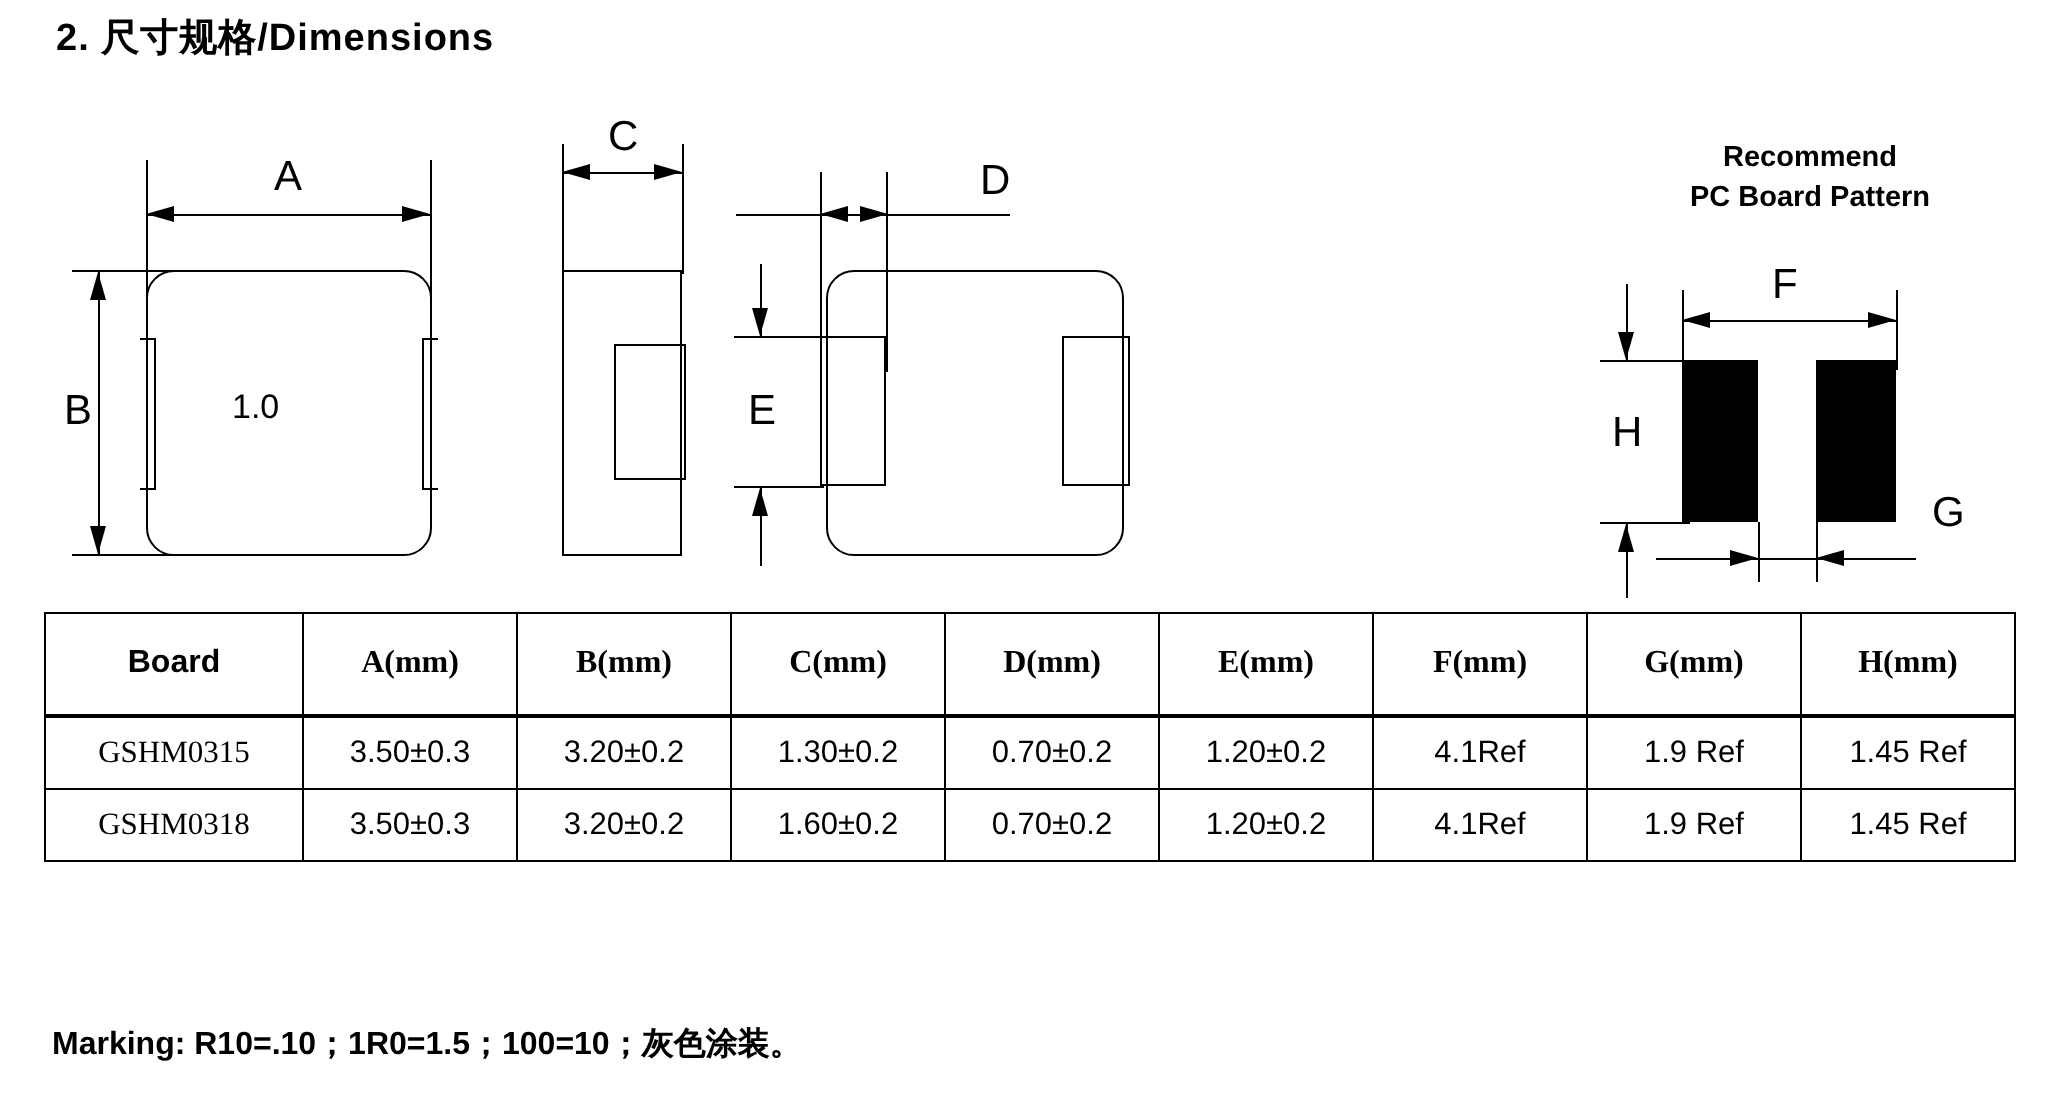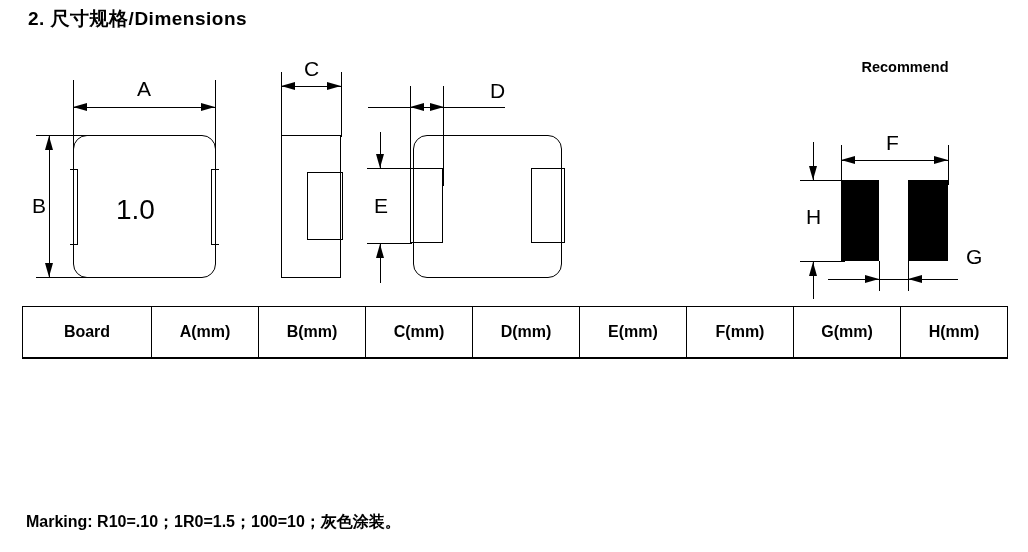--- a/index.html
+++ b/index.html
@@ -59,21 +59,21 @@
   .arr-down  { border-left: 4px solid transparent; border-right: 4px solid transparent; border-top: 14px solid #000; }
 
   .body-round {
     position: absolute;
     border: 1px solid #000;
     border-radius: 14px;
     box-sizing: border-box;
   }
   .body-label {
     position: absolute;
-    font-size: 28px;
+    font-size: 17px;
     font-family: "Liberation Sans", sans-serif;
   }
 
   #pcb-caption {
     position: absolute;
     text-align: center;
     font-size: 14.5px;
     font-weight: bold;
     line-height: 1.35;
     white-space: nowrap;
@@ -94,20 +94,21 @@
     font-size: 15.5px;
     height: 35px;
     padding: 0;
     white-space: nowrap;
   }
   #dim-table th {
     font-weight: bold;
     height: 50px;
     font-size: 16px;
     border-bottom: 2px solid #000;
+    font-family: Liberation Serif, serif;
   }
   #dim-table tr > *:first-child { width: 128px; }
   #dim-table td.series {
     font-family: "Liberation Serif", serif;
     font-size: 15.5px;
   }
   #dim-table thead th:first-child { font-family: "Liberation Sans", sans-serif; }
   #dim-table { border: 1px solid #000; }
 
   
@@ -186,22 +187,23 @@
     <div class="dim-label" style="left:14px; top:145px;">E</div>
 
     <div class="body-round" style="left:53px; top:85px; width:149px; height:143px;"></div>
 
     <div class="rect" style="left:50px; top:118px; width:33px; height:75px;"></div>
     <div class="rect" style="left:171px; top:118px; width:34px; height:75px;"></div>
   </div>
 
   <div class="fig" style="left:790px; top:0; width:238px; height:250px;">
 
-    <div id="pcb-caption" style="left:10px; top:8px; width:210px;">
+    <div id="pcb-caption" style="left:10px; top:20px; width:210px;">
       <div>Recommend</div>
+      <div>PC Board Pattern</div>
     </div>
 
     <div class="line-v" style="left:51px;  top:95px; height:40px;"></div>
     <div class="line-v" style="left:158px; top:95px; height:40px;"></div>
     <div class="line-h" style="left:51px; top:110px; width:108px;"></div>
     <div class="arr arr-left" style="left:51px;  top:106px;"></div>
     <div class="arr arr-right" style="left:144px; top:106px;"></div>
     <div class="dim-label" style="left:96px; top:82px;">F</div>
 
     <div class="line-h" style="left:10px; top:130px; width:45px;"></div>
@@ -233,16 +235,38 @@
       <th>B(mm)</th>
       <th>C(mm)</th>
       <th>D(mm)</th>
       <th>E(mm)</th>
       <th>F(mm)</th>
       <th>G(mm)</th>
       <th>H(mm)</th>
     </tr>
   </thead>
   <tbody>
+    <tr>
+      <td class="series">GSHM0315</td>
+      <td>3.50±0.3</td>
+      <td>3.20±0.2</td>
+      <td>1.30±0.2</td>
+      <td>0.70±0.2</td>
+      <td>1.20±0.2</td>
+      <td>4.1Ref</td>
+      <td>1.9 Ref</td>
+      <td>1.45 Ref</td>
+    </tr>
+    <tr>
+      <td class="series">GSHM0318</td>
+      <td>3.50±0.3</td>
+      <td>3.20±0.2</td>
+      <td>1.60±0.2</td>
+      <td>0.70±0.2</td>
+      <td>1.20±0.2</td>
+      <td>4.1Ref</td>
+      <td>1.9 Ref</td>
+      <td>1.45 Ref</td>
+    </tr>
   </tbody>
 </table>
 
 <div id="marking-note">Marking: R10=.10；1R0=1.5；100=10；灰色涂装。</div>
 
 </body></html>

